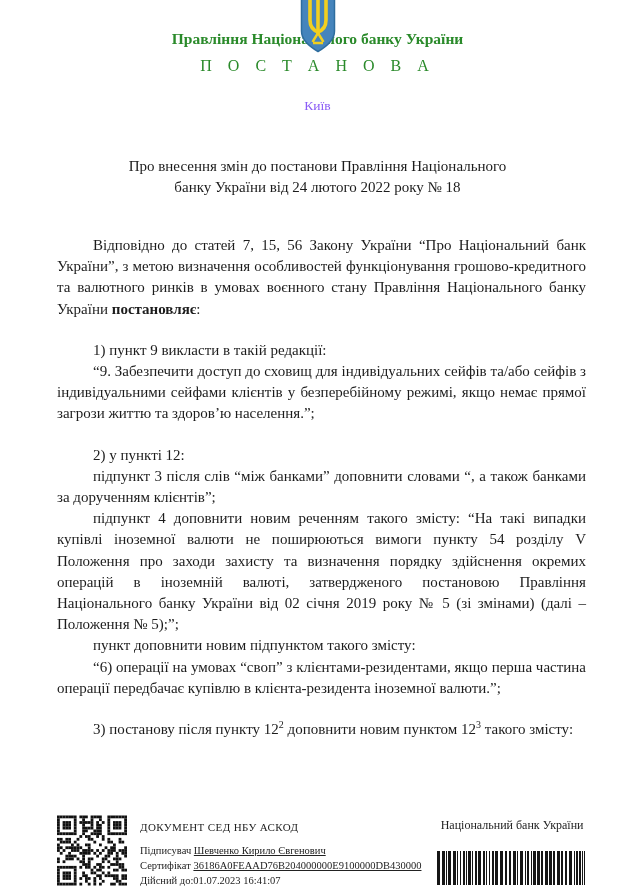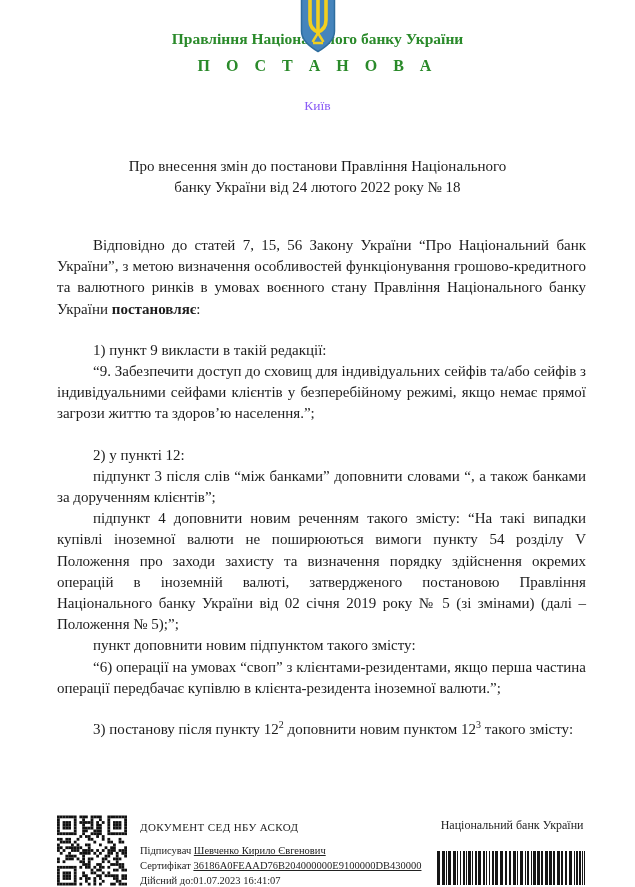--- a/index.html
+++ b/index.html
@@ -17,21 +17,21 @@
     position:absolute;top:0;left:0;right:0;height:54px;
     display:flex;justify-content:center;overflow:hidden;
   }
   .emblem-wrap svg{margin-top:-9px;}
   
   .header{padding-top:26px;text-align:center;}
   .org-name{
     color:#2a8a2a;font-weight:bold;font-size:15.5px;margin:4px 0 0 0;
   }
   .doc-type{
-    color:#2a8a2a;font-weight:bold;font-size:16px;letter-spacing:6px;
+    color:#2a8a2a;font-weight:normal;font-size:16px;letter-spacing:6px;
     margin:9px 0 0 0;
   }
   .city{color:#8b5cf6;font-size:13.5px;margin:23px 0 0 0;}
   .doc-title{margin:42px auto 0 auto;font-size:15px;line-height:21px;color:#1c1c1c;}
   .doc-title span{display:block;}
   
   .body-text{
     padding:37px 49px 0 57px;
     font-size:15px;line-height:21.2px;text-align:justify;
   }

